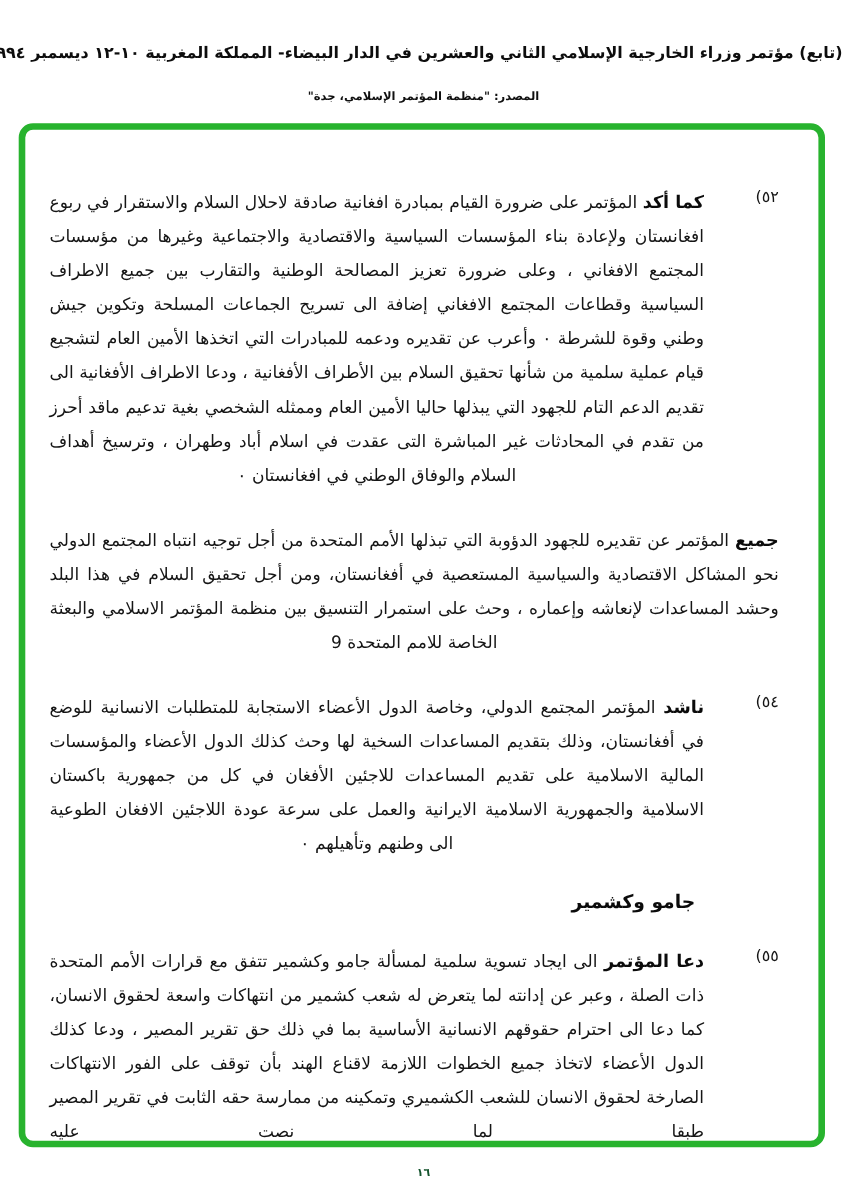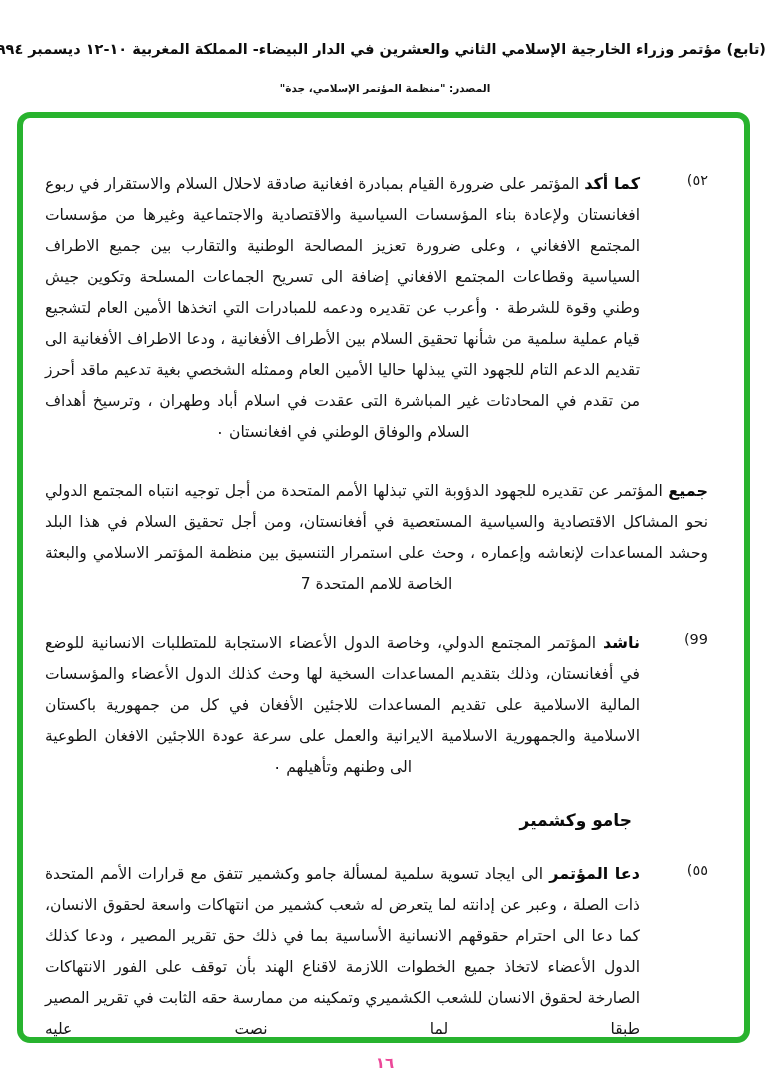--- a/index.html
+++ b/index.html
@@ -72,48 +72,48 @@
     margin:16px 76px 28px 0;
     font-size:17px;
     font-weight:bold;
     color:#0b0b0b;
   }
   .page-number {
     position:absolute;
     bottom:14px; left:0; right:0;
     text-align:center;
     font-weight:bold;
-    font-size:15px;
+    font-size:10px;
     letter-spacing:7px;
-    color:#ec4899;
+    color:#14532d;
   }
 </style>
 </head>
 <body>
 
 <div class="page">
 
   <div class="header-line">(تابع) مؤتمر وزراء الخارجية الإسلامي الثاني والعشرين في الدار البيضاء- المملكة المغربية ١٠-١٢ ديسمبر ١٩٩٤ البيان الختامي</div>
 
   <div class="source-line">المصدر: "منظمة المؤتمر الإسلامي، جدة"</div>
 
   <div class="content-frame" style="border-color: rgb(40, 179, 46);">
     <div class="content">
 
       <div class="para-row">
         <div class="para-num">(٥٢</div>
         <p class="para-text"><b class="para-lead">كما أكد</b> <span>المؤتمر على ضرورة القيام بمبادرة افغانية صادقة لاحلال السلام والاستقرار في ربوع افغانستان ولإعادة بناء المؤسسات السياسية والاقتصادية والاجتماعية وغيرها من مؤسسات المجتمع الافغاني ، وعلى ضرورة تعزيز المصالحة الوطنية والتقارب بين جميع الاطراف السياسية وقطاعات المجتمع الافغاني إضافة الى تسريح الجماعات المسلحة وتكوين جيش وطني وقوة للشرطة ٠ وأعرب عن تقديره ودعمه للمبادرات التي اتخذها الأمين العام لتشجيع قيام عملية سلمية من شأنها تحقيق السلام بين الأطراف الأفغانية ، ودعا الاطراف الأفغانية الى تقديم الدعم التام للجهود التي يبذلها حاليا الأمين العام وممثله الشخصي بغية تدعيم ماقد أحرز من تقدم في المحادثات غير المباشرة التى عقدت في اسلام أباد وطهران ، وترسيخ أهداف السلام والوفاق الوطني في افغانستان ٠</span></p>
       </div>
 
       <div class="para-row">
-        <p class="para-text"><b class="para-lead">جميع</b> <span>المؤتمر عن تقديره للجهود الدؤوبة التي تبذلها الأمم المتحدة من أجل توجيه انتباه المجتمع الدولي نحو المشاكل الاقتصادية والسياسية المستعصية في أفغانستان، ومن أجل تحقيق السلام في هذا البلد وحشد المساعدات لإنعاشه وإعماره ، وحث على استمرار التنسيق بين منظمة المؤتمر الاسلامي والبعثة الخاصة للامم المتحدة 7</span></p>
+        <p class="para-text"><b class="para-lead">جميع</b> <span>المؤتمر عن تقديره للجهود الدؤوبة التي تبذلها الأمم المتحدة من أجل توجيه انتباه المجتمع الدولي نحو المشاكل الاقتصادية والسياسية المستعصية في أفغانستان، ومن أجل تحقيق السلام في هذا البلد وحشد المساعدات لإنعاشه وإعماره ، وحث على استمرار التنسيق بين منظمة المؤتمر الاسلامي والبعثة الخاصة للامم المتحدة 9</span></p>
       </div>
 
       <div class="para-row">
-        <div class="para-num">(99</div>
+        <div class="para-num">(٥٤</div>
         <p class="para-text"><b class="para-lead">ناشد</b> <span>المؤتمر المجتمع الدولي، وخاصة الدول الأعضاء الاستجابة للمتطلبات الانسانية للوضع في أفغانستان، وذلك بتقديم المساعدات السخية لها وحث كذلك الدول الأعضاء والمؤسسات المالية الاسلامية على تقديم المساعدات للاجئين الأفغان في كل من جمهورية باكستان الاسلامية والجمهورية الاسلامية الايرانية والعمل على سرعة عودة اللاجئين الافغان الطوعية الى وطنهم وتأهيلهم ٠</span></p>
       </div>
 
       <h2 class="section-heading">جامو وكشمير</h2>
 
       <div class="para-row continued">
         <div class="para-num">(٥٥</div>
         <p class="para-text"><b class="para-lead">دعا المؤتمر</b> <span>الى ايجاد تسوية سلمية لمسألة جامو وكشمير تتفق مع قرارات الأمم المتحدة ذات الصلة ، وعبر عن إدانته لما يتعرض له شعب كشمير من انتهاكات واسعة لحقوق الانسان، كما دعا الى احترام حقوقهم الانسانية الأساسية بما في ذلك حق تقرير المصير ، ودعا كذلك الدول الأعضاء لاتخاذ جميع الخطوات اللازمة لاقناع الهند بأن توقف على الفور الانتهاكات الصارخة لحقوق الانسان للشعب الكشميري وتمكينه من ممارسة حقه الثابت في تقرير المصير طبقا لما نصت عليه</span></p>
       </div>
 

